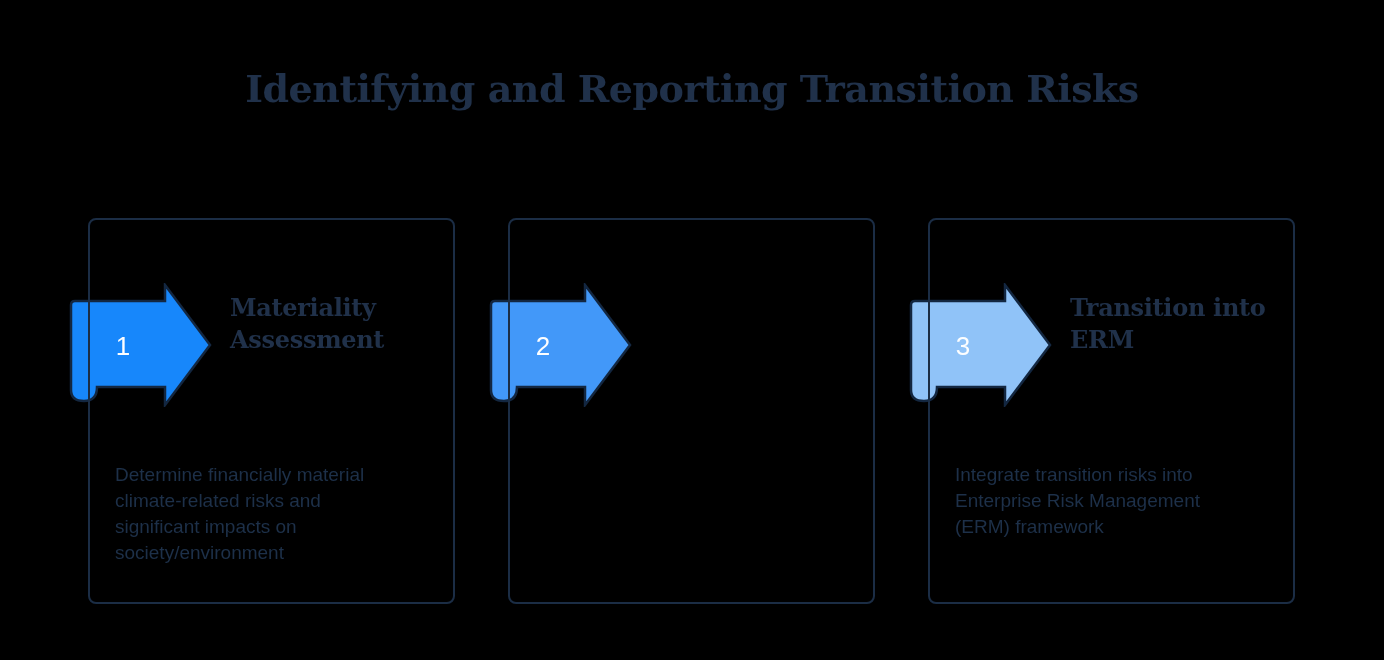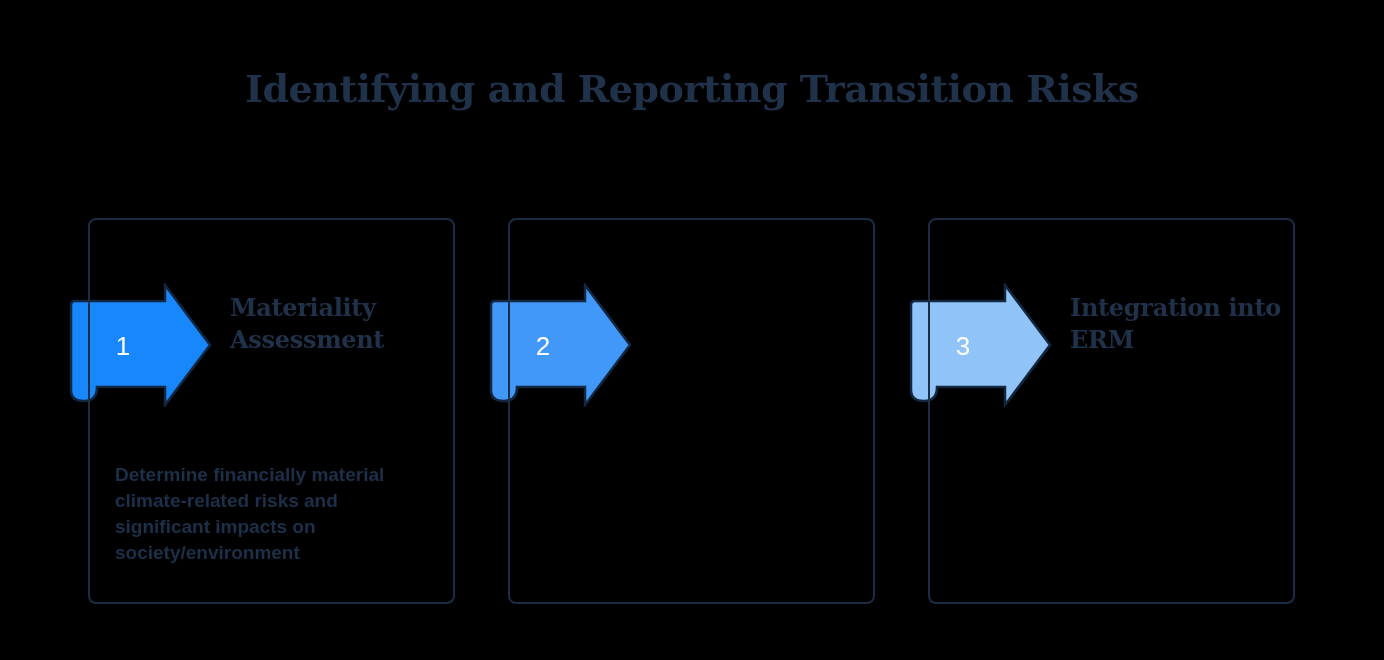--- a/index.html
+++ b/index.html
@@ -69,21 +69,21 @@
     letter-spacing: -0.3px;
     color: #20314a;
     white-space: pre-line;
   }
   .card-desc {
     position: absolute;
     left: 25px;
     top: 242px;
     width: 325px;
     font-family: "Liberation Sans", sans-serif;
-    font-weight: 700;
+    font-weight: 400;
     font-size: 19px;
     line-height: 26px;
     color: #1d3049;
     white-space: pre-line;
   }
 </style>
 </head>
 <body>
 
 <div class="canvas">
@@ -121,19 +121,22 @@
     </div>
 
     <div class="step">
       <div class="arrow-wrap">
         <svg width="146" height="124" viewBox="0 0 146 124">
           <path d="M 9 18 L 99 18 L 99 2 L 144 62 L 99 122 L 99 104 L 31 104 C 31 113, 27 118, 18 118 C 9 118, 5 114, 5 107 L 5 22 Q 5 18, 9 18 Z" stroke="#132741" stroke-width="2.5" fill="#90c3f8"></path>
           <text class="arrow-number" x="57" y="72" text-anchor="middle">3</text>
         </svg>
       </div>
       <div class="card">
-        <div class="card-heading">Integration into
+        <div class="card-heading">Transition into
 ERM</div>
+        <div class="card-desc">Integrate transition risks into
+Enterprise Risk Management
+(ERM) framework</div>
       </div>
     </div>
 
   </div>
 </div>
 
 </body></html>

